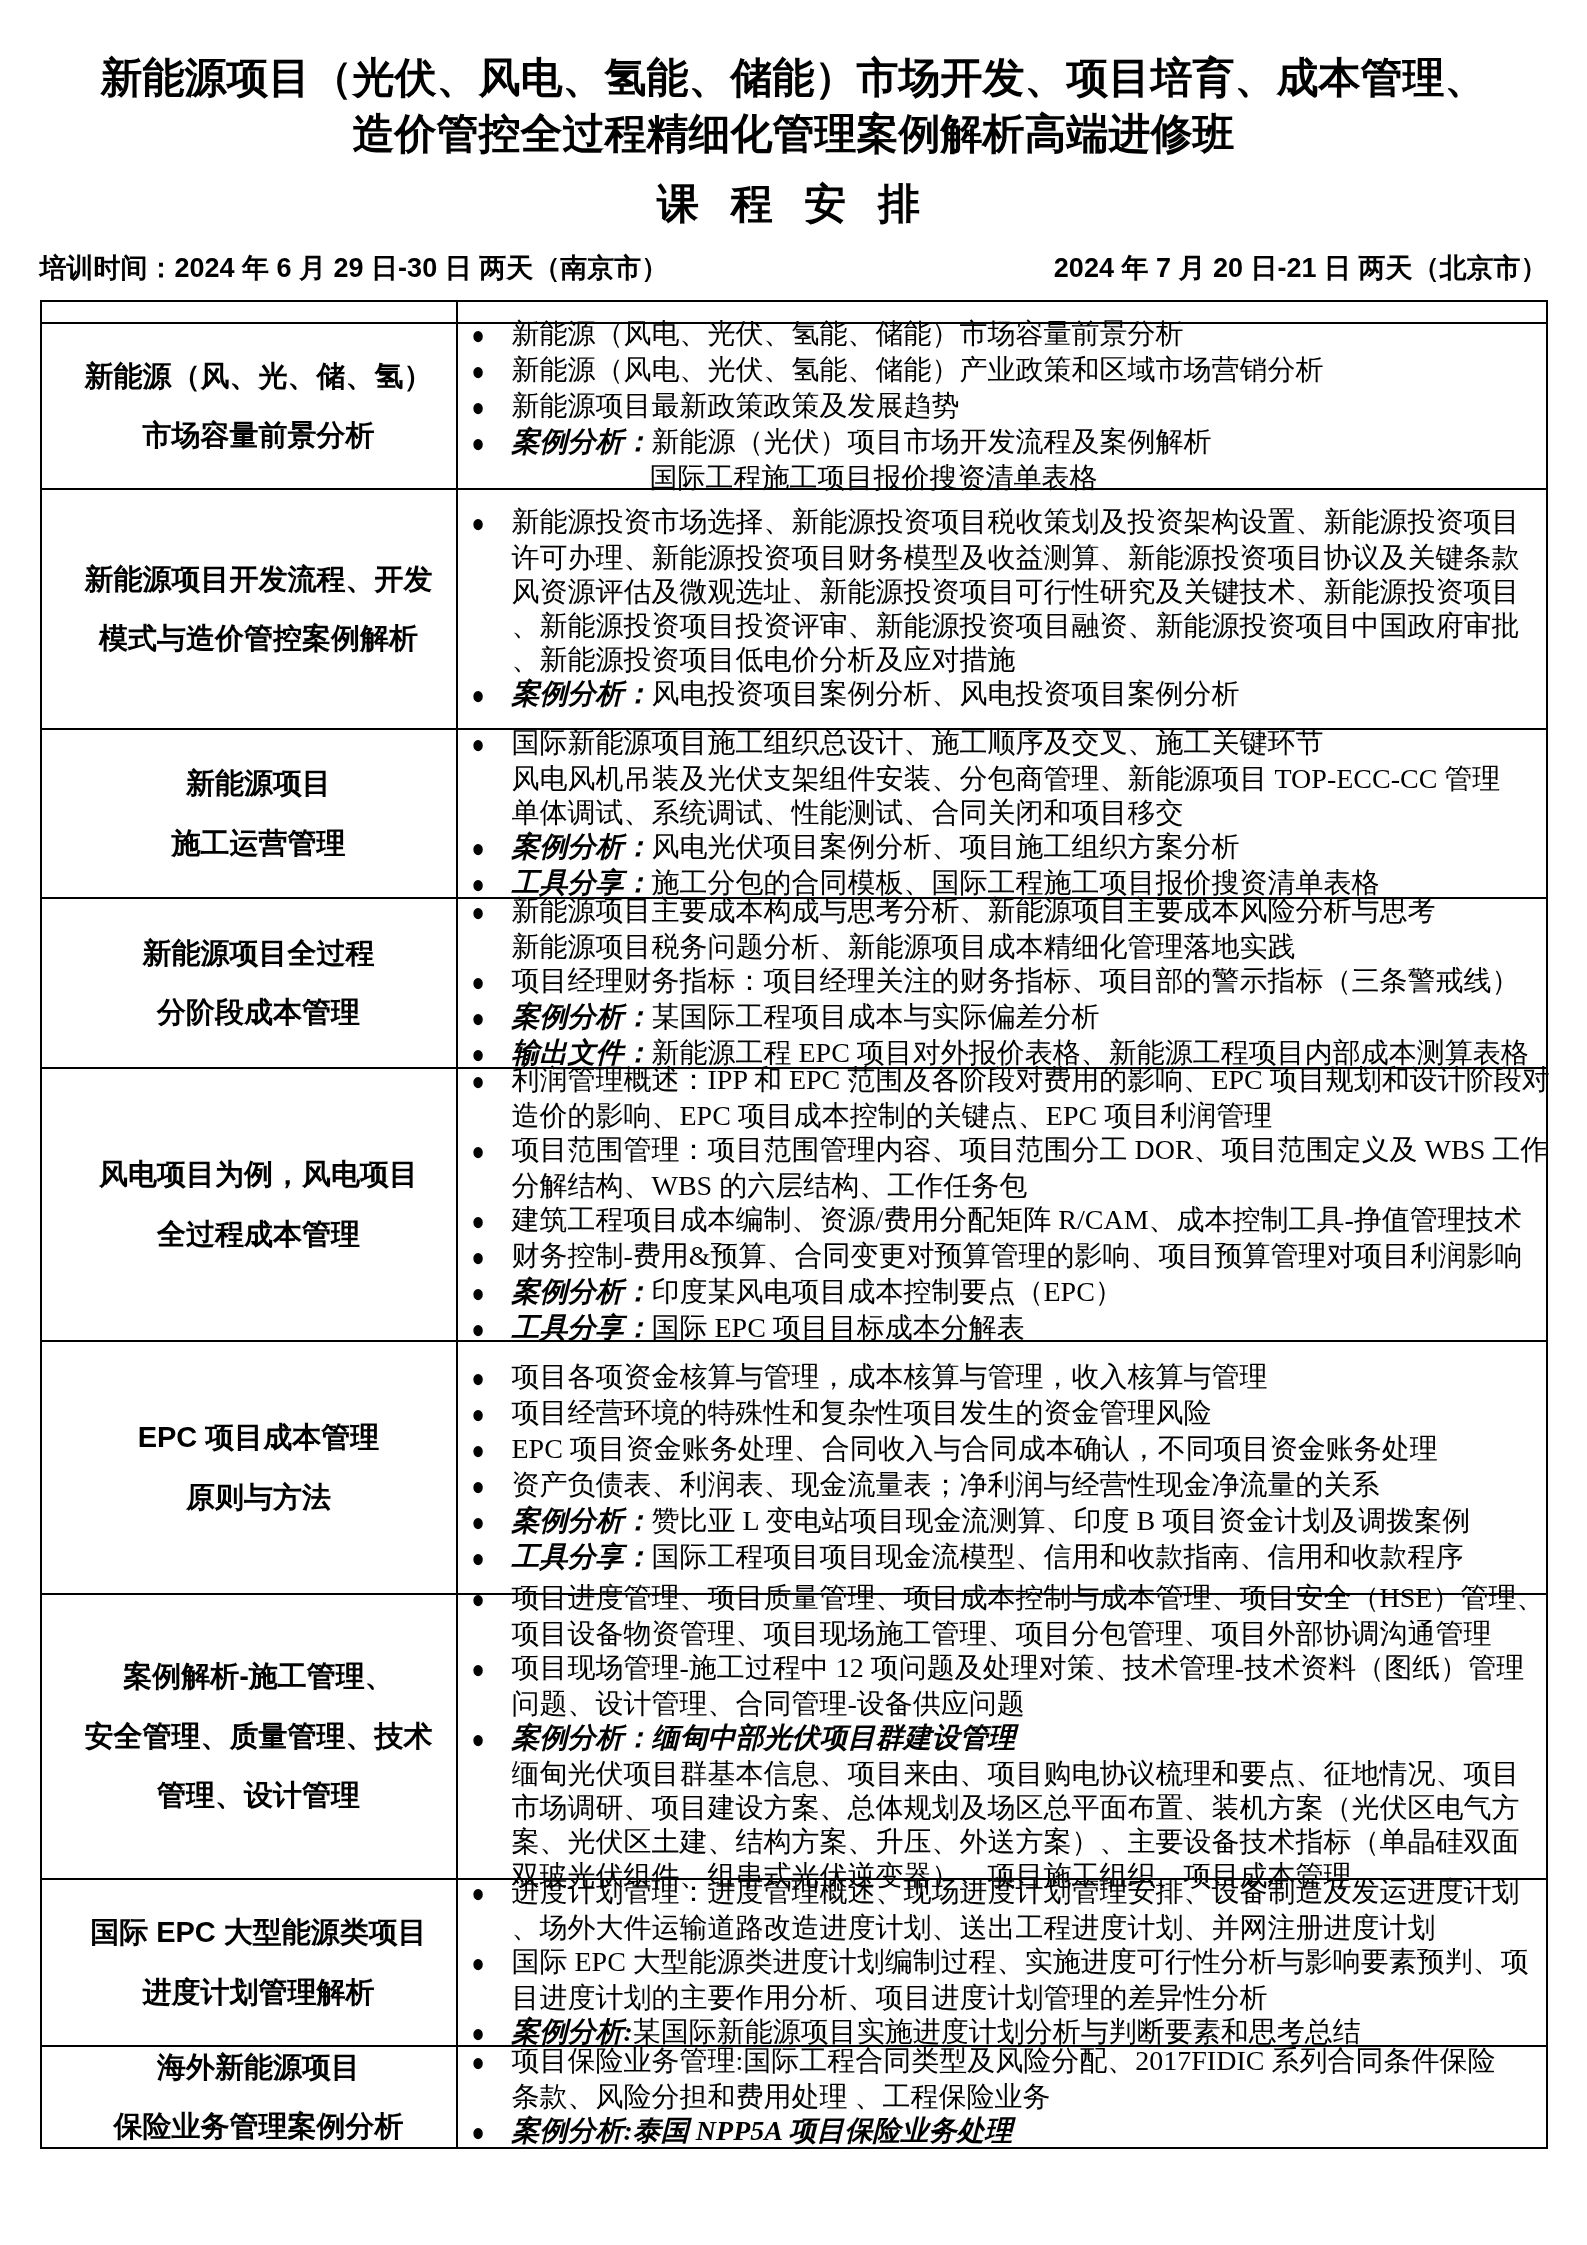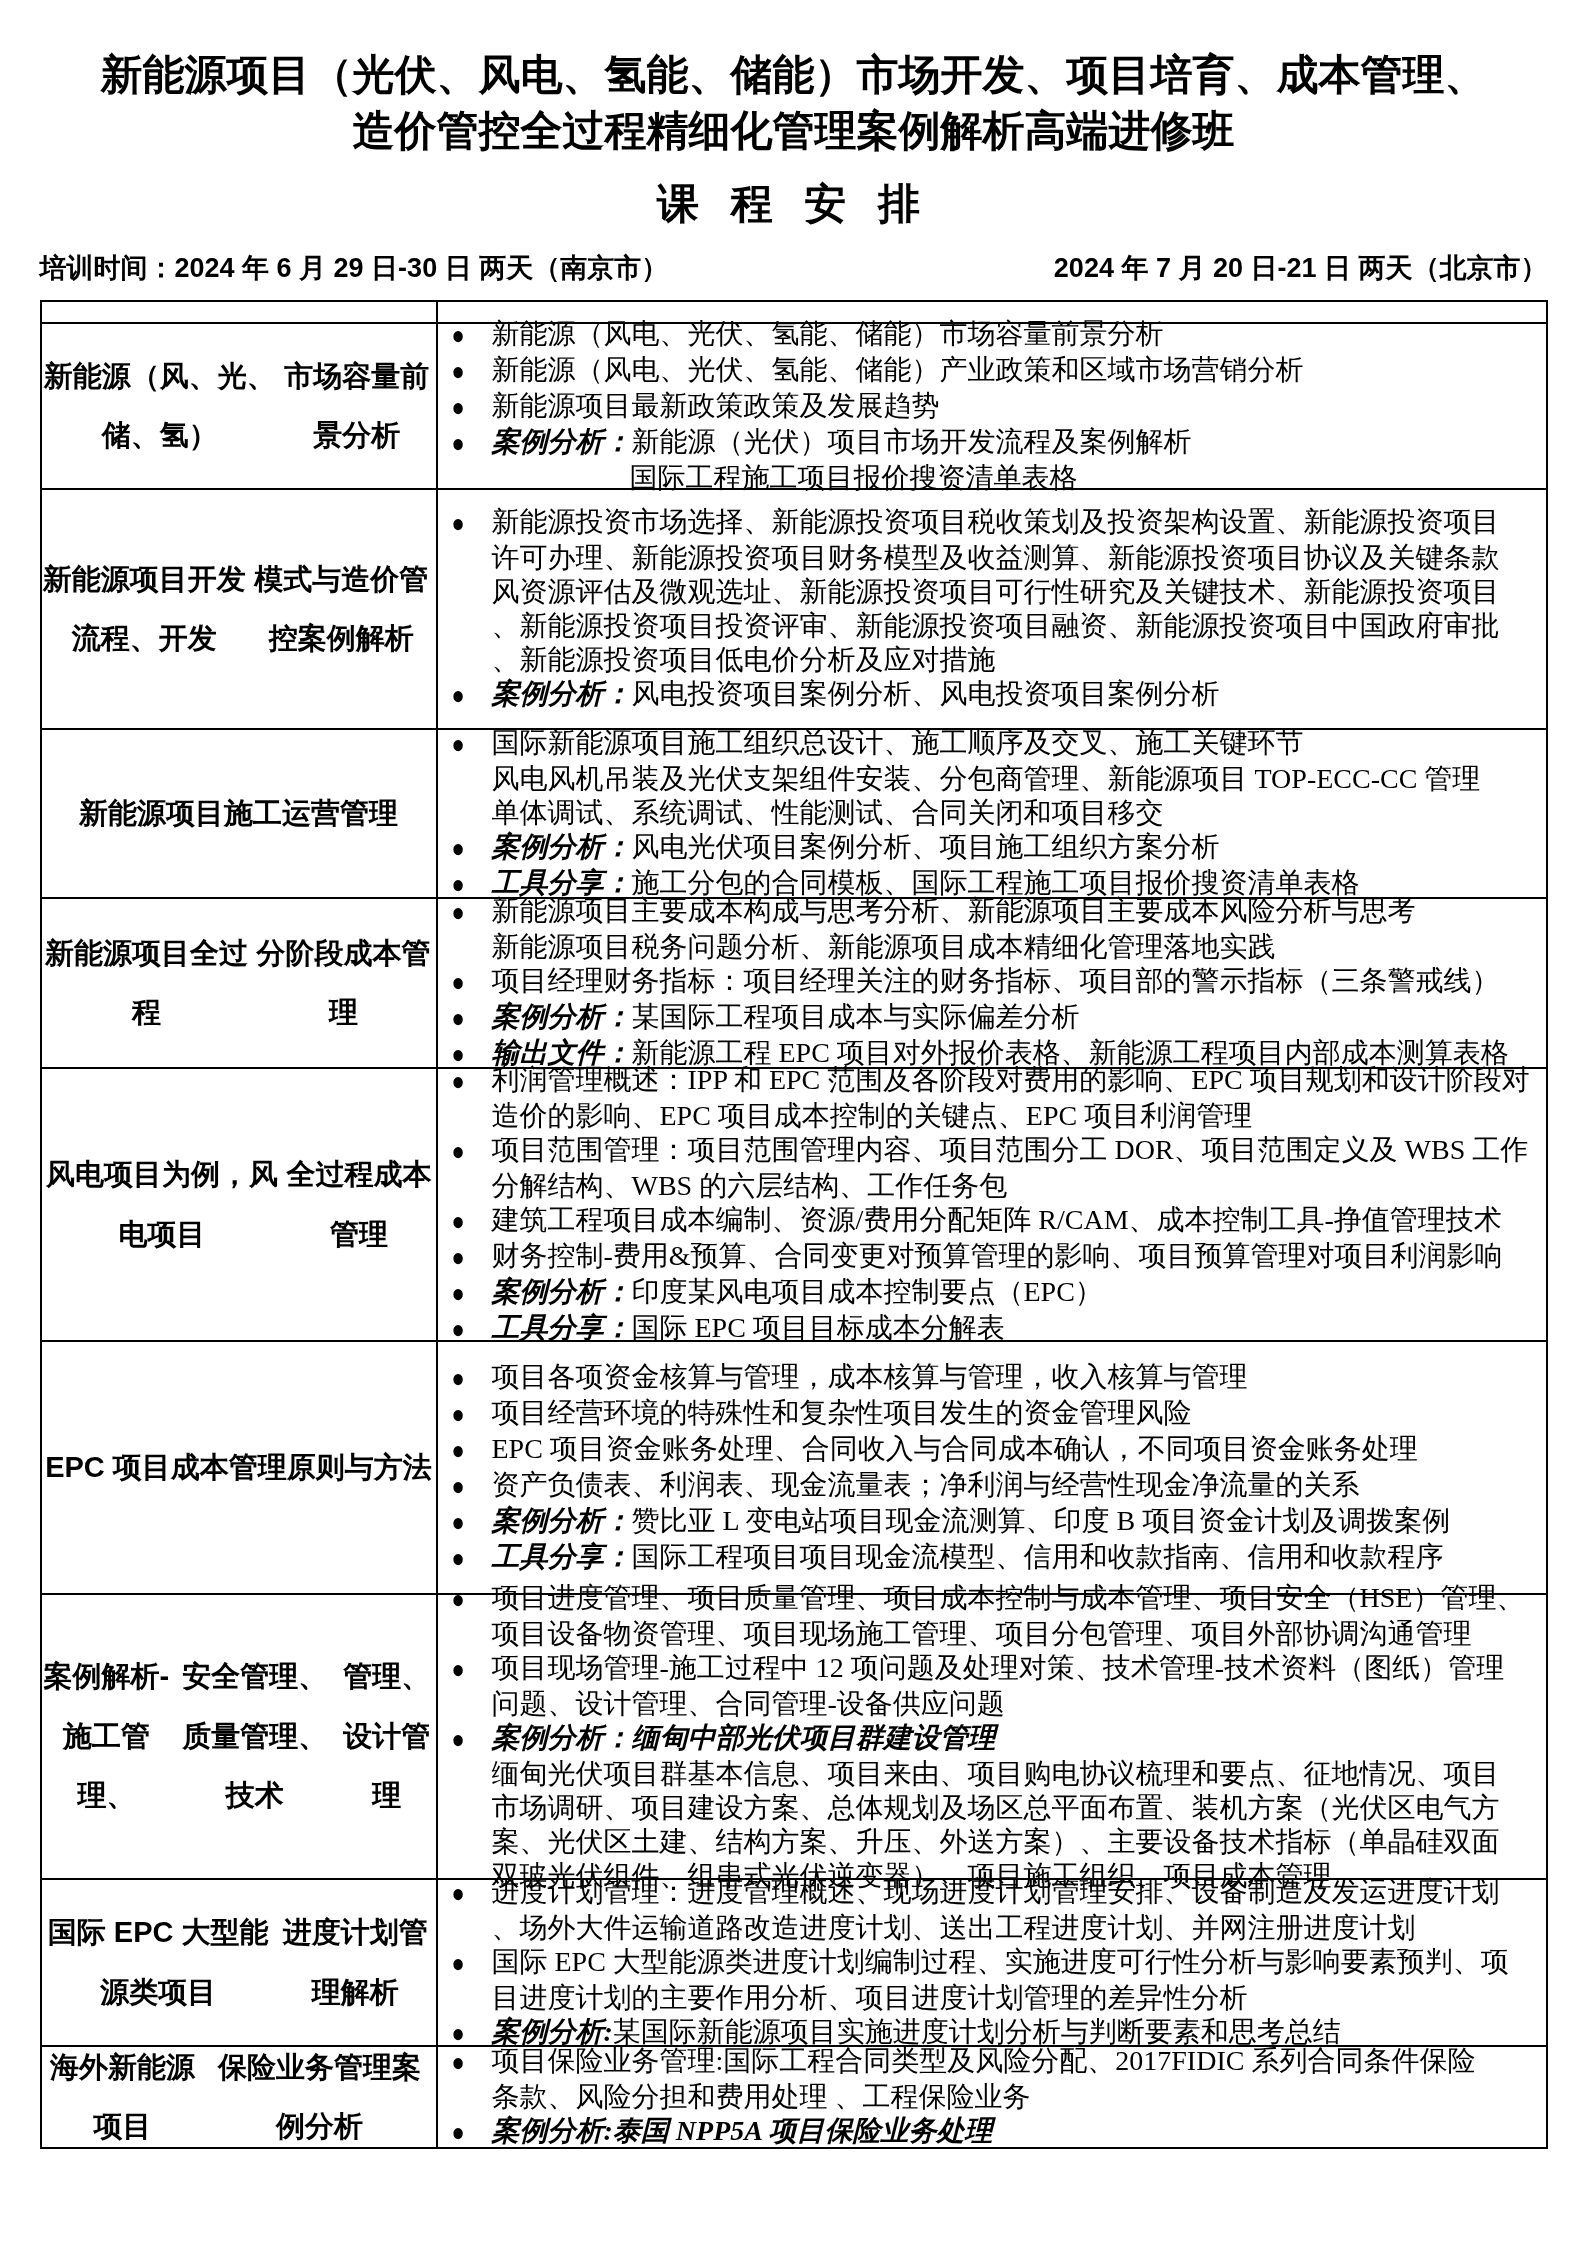--- a/index.html
+++ b/index.html
@@ -1,36 +1,36 @@
 <!DOCTYPE html>
 <html><head>
 <meta charset="utf-8">
 <style>
   html,body{margin:0;padding:0;background:#fff;color:#000;}
   body{width:1587px;min-height:2245px;font-family:"Liberation Serif","DejaVu Serif",serif;}
   .page{width:1508px;margin:0 auto;padding-top:50px;}
-  .title{text-align:center;font-weight:bold;font-size:42px;line-height:56px;font-family:Liberation Mono, monospace;}
+  .title{text-align:center;font-weight:bold;font-size:42px;line-height:56px;font-family:Liberation Sans, sans-serif;}
   .subtitle{text-align:center;font-weight:bold;font-size:42px;letter-spacing:10px;margin-top:14px;font-family:"Liberation Sans","DejaVu Sans",sans-serif;}
   .schedule{display:flex;justify-content:space-between;margin-top:18px;font-weight:bold;font-size:27px;font-family:Liberation Sans, sans-serif;}
   .course-table{margin-top:14px;border:2px solid #000;}
   .t-row{display:flex;box-sizing:border-box;}
   .t-row:not(:last-child){border-bottom:2px solid #000;}
   .t-row:nth-child(1){height:22px;}
   .t-row:nth-child(2){height:166px;}
   .t-row:nth-child(3){height:240px;}
   .t-row:nth-child(4){height:169px;}
   .t-row:nth-child(5){height:170px;}
   .t-row:nth-child(6){height:273px;}
   .t-row:nth-child(7){height:253px;}
   .t-row:nth-child(8){height:285px;}
   .t-row:nth-child(9){height:167px;}
   .t-row:nth-child(10){height:100px;}
   .topic-cell{width:396px;flex:0 0 396px;border-right:2px solid #000;box-sizing:border-box;
-    display:flex;flex-direction:row;justify-content:center;align-items:center;text-align:center;
-    font-family:"Liberation Sans","DejaVu Sans",sans-serif;font-weight:bold;font-size:29px;line-height:2.05;}
+    display:flex;flex-direction:column;justify-content:center;align-items:center;text-align:right;
+    font-family:"Liberation Sans","DejaVu Sans",sans-serif;font-weight:bold;font-size:29px;line-height:2.05;margin-left:20px;}
   .content-cell{flex:1;display:flex;flex-direction:column;justify-content:center;padding:4px 6px 4px 14px;box-sizing:border-box;}
   .line{font-size:28px;line-height:34px;white-space:nowrap;display:flex;align-items:baseline;}
   .bullet{flex:0 0 40px;width:40px;display:inline-block;font-size:22px;transform:scaleY(1.2);transform-origin:center 60%;}
   .indent1{margin-left:40px;}
   .indent2{margin-left:178px;}
   .b{font-weight:bold;font-style:italic;}
 </style>
 </head>
 <body>
 

